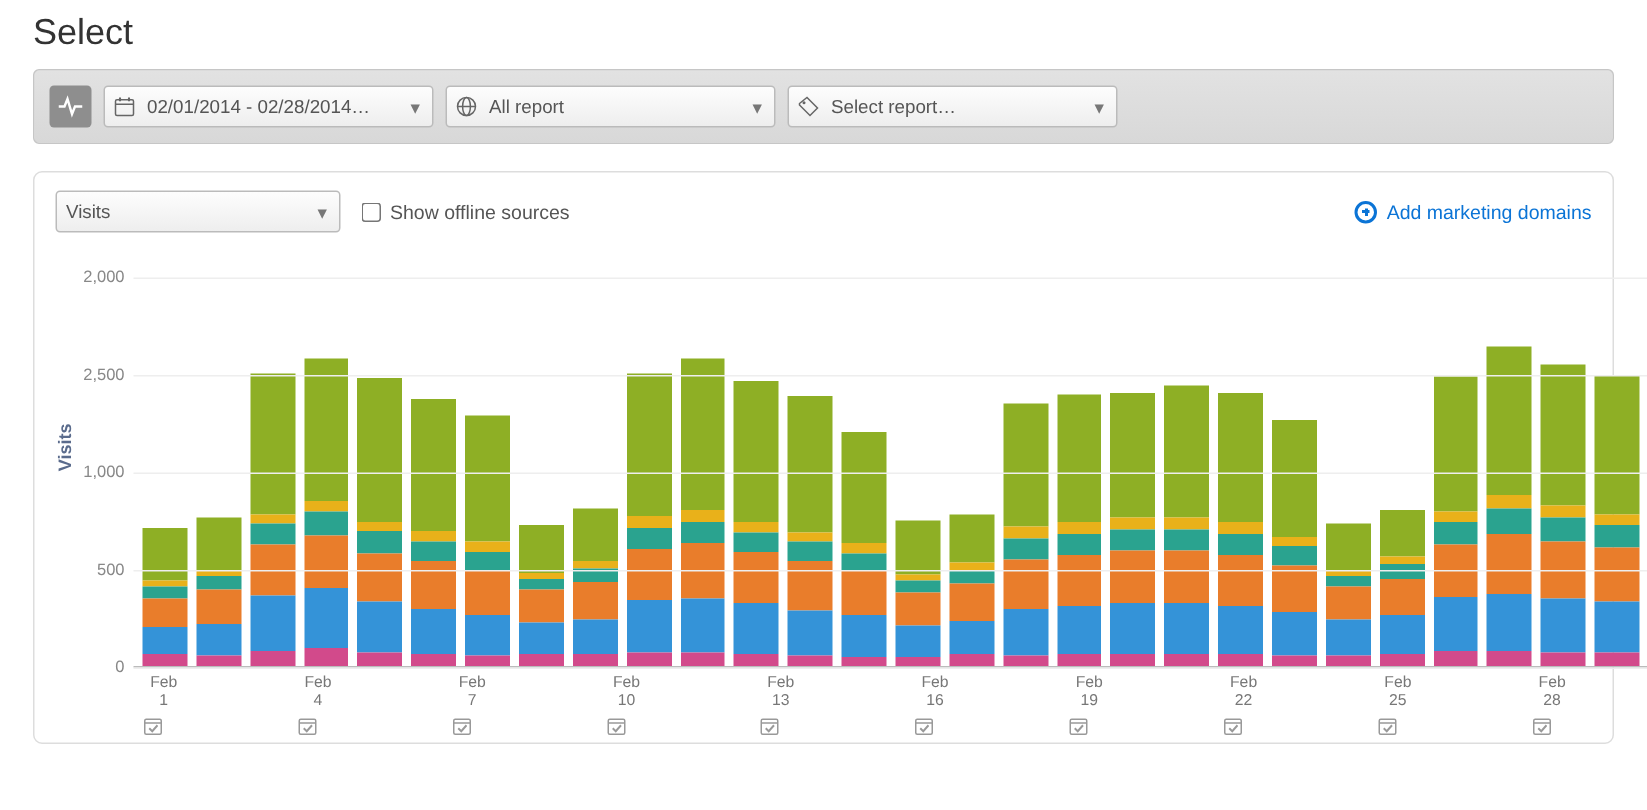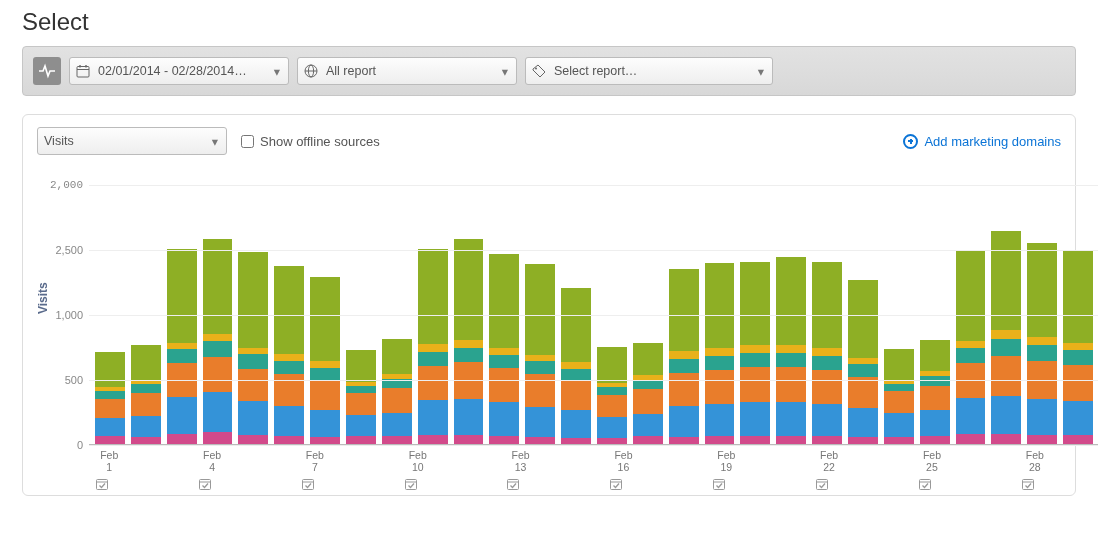--- a/index.html
+++ b/index.html
@@ -13,21 +13,21 @@
     width: 28px; height: 28px; background: #8e8e8e; border-radius: 3px;
     display: flex; align-items: center; justify-content: center;
   }
   .dd {
     height: 28px; background: linear-gradient(#fdfdfd, #eee); border: 1px solid #bbb;
     border-radius: 3px; display: flex; align-items: center; padding: 0 8px 0 6px; gap: 6px;
     font-size: 12.5px; color: #555; position: relative;
   }
   .dd .globe { width: 16px; text-align: center; }
   .dd .caret { margin-left: auto; color: #777; }
-  .dd.date { width: 220px; } .dd.dom { width: 220px; } .dd.rep { width: 248px; }
+  .dd.date { width: 220px; } .dd.dom { width: 220px; } .dd.rep { width: 220px; }
   .panel {
     margin: 0 22px; border: 1px solid #ddd; border-radius: 6px; background: #fff;
     padding: 12px 14px 0 14px;
   }
   .panelbar { display: flex; align-items: center; gap: 14px; padding-bottom: 10px; }
   .dd.metric { width: 190px; }
   .chk { display: inline-flex; align-items: center; gap: 6px; color: #555; font-size: 13px; }
   .chk input { width: 13px; height: 13px; }
   .linkadd { margin-left: auto; color: #0b74d6; display: inline-flex; align-items: center; gap: 6px; cursor: pointer; }
   .plus { display: inline-block; width: 15px; height: 15px; border: 2px solid #0b74d6; border-radius: 50%; position: relative; }
@@ -45,21 +45,21 @@
   .ytick { position: absolute; left: -46px; width: 40px; text-align: right; color: #888; font-size: 11px; transform: translateY(-50%); }
   .bars { position: absolute; left: 0; right: 0; bottom: 0; top: 0; display: flex; align-items: flex-end; gap: 6px; padding: 0 6px; }
   .bar { flex: 1 1 0; display: flex; flex-direction: column-reverse; }
   .seg { width: 100%; }
   .s-green  { background: #8eaf25; }
   .s-yellow { background: #e9b11a; }
   .s-teal   { background: #2aa38f; }
   .s-orange { background: #e97d2b; }
   .s-blue   { background: #3493d8; }
   .s-pink   { background: #d24a8b; }
-  .xaxis { display: flex; gap: 6px; padding: 4px 6px 0 6px; justify-content: center; }
+  .xaxis { display: flex; gap: 6px; padding: 4px 6px 0 6px; }
   .xt { flex: 1 1 0; text-align: center; color: #777; font-size: 10.5px; line-height: 1.15; min-height: 26px; }
   .calrow { display: flex; gap: 6px; padding: 2px 6px 6px 6px; }
   .calcell { flex: 1 1 0; text-align: center; color: #999; font-size: 13px; }
 
   
   svg { display: block; }
 </style>
 </head>
 <body>
 
@@ -356,21 +356,21 @@
         </div>
     <div class="grid" style="top: 260px;"></div>
         <div class="ytick" style="top: 260px;">0</div>
         <div class="grid" style="top: 195px;"></div>
         <div class="ytick" style="top: 195px;">500</div>
         <div class="grid" style="top: 130px;"></div>
         <div class="ytick" style="top: 130px;">1,000</div>
         <div class="grid" style="top: 65px;"></div>
         <div class="ytick" style="top: 65px;">2,500</div>
         <div class="grid" style="top: 0px;"></div>
-        <div class="ytick" style="top: 0px; font-family: Liberation Mono, monospace;">2,000</div>
+        <div class="ytick" style="top: 0px;">2,000</div>
       </div>
     <div class="xaxis" id="xaxis">
         <div class="xt">Feb<br>1</div>
         <div class="xt"></div>
         <div class="xt"></div>
         <div class="xt">Feb<br>4</div>
         <div class="xt"></div>
         <div class="xt"></div>
         <div class="xt">Feb<br>7</div>
         <div class="xt"></div>

